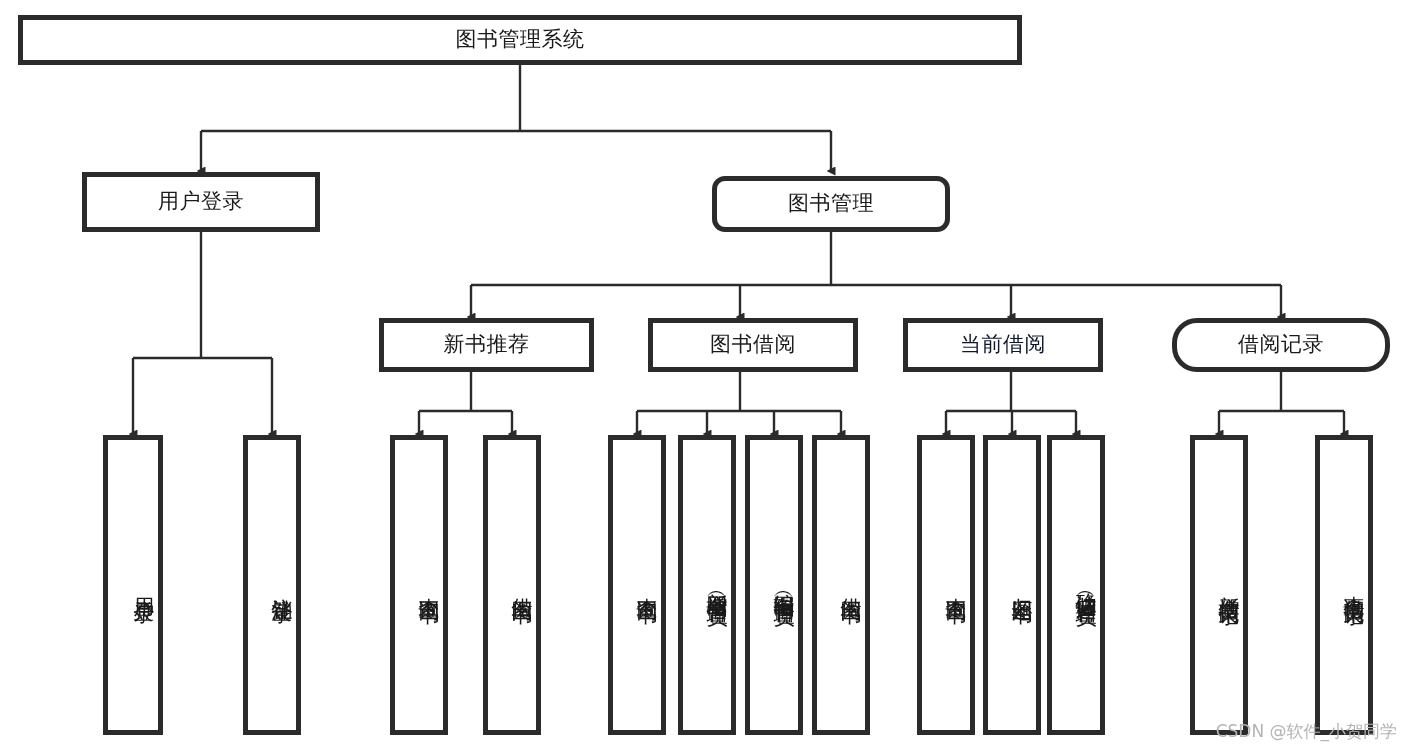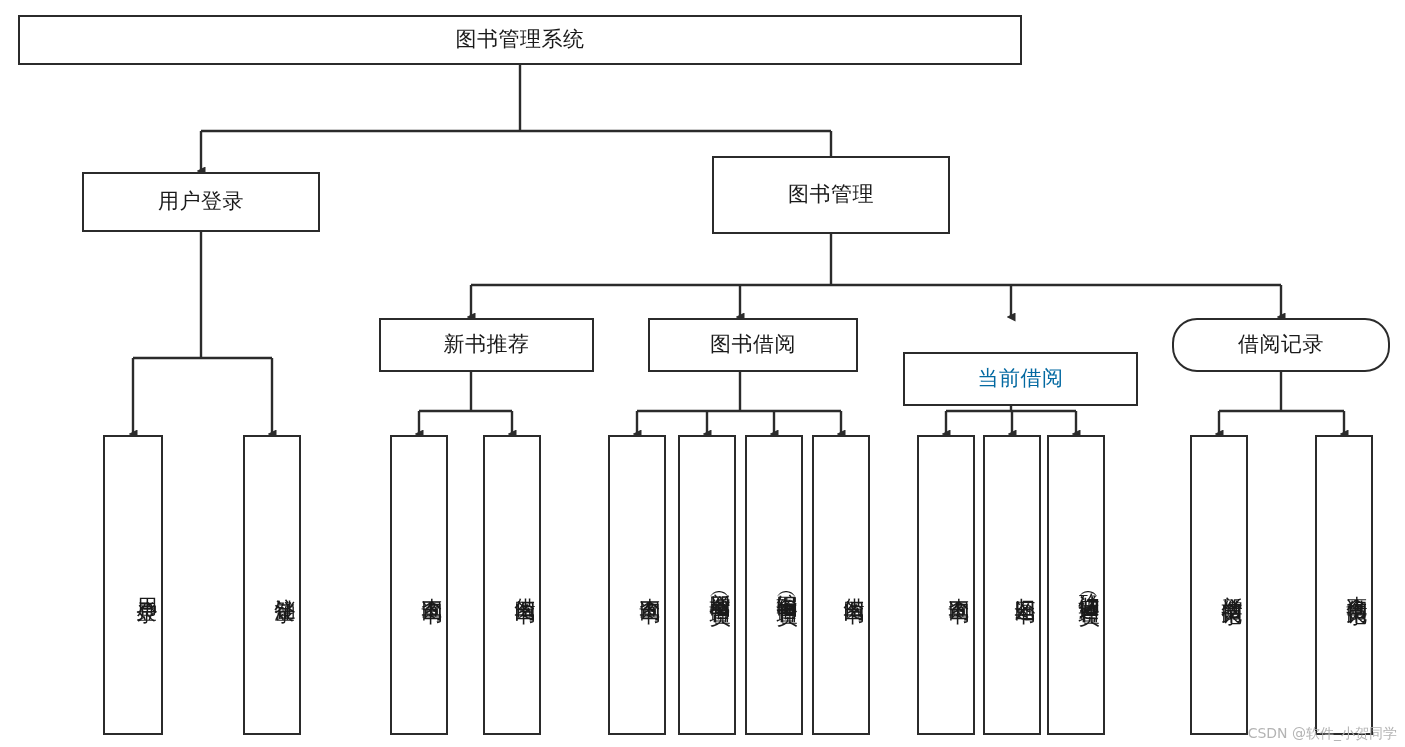--- a/index.html
+++ b/index.html
@@ -22,21 +22,21 @@
     left: 0;
     top: 0;
     width: 1405px;
     height: 747px;
     pointer-events: none;
   }
   .node {
     position: absolute;
     box-sizing: border-box;
     background: #ffffff;
-    border: 2px solid #737373;
+    border: 5px solid #737373;
     display: flex;
     align-items: center;
     justify-content: center;
     color: #1a1a1a;
     z-index: 2;
   }
   .node.horiz {
     font-size: 21px;
     letter-spacing: 0.5px;
     line-height: 1.1;
@@ -53,21 +53,21 @@
   }
   .node.vert .vlabel {
     writing-mode: vertical-rl;
     text-orientation: upright;
     white-space: nowrap;
   }
   .watermark {
     position: absolute;
     right: 8px;
     bottom: 4px;
-    font-size: 14px;
+    font-size: 17px;
     color: #b4b4b4;
     z-index: 3;
     white-space: nowrap;
   }
 </style>
 </head>
 <body>
 
 <div id="canvas">
   <svg class="edges" viewBox="0 0 1405 747">
@@ -113,30 +113,30 @@
       </g>
   </svg>
 
   <div id="node-layer">
       <div class="node horiz" style="left: 18px; top: 15px; width: 1004px; height: 50px; border-color: rgb(43, 43, 43); background: rgb(255, 255, 255); color: rgb(26, 26, 26);">
         <span class="hlabel">图书管理系统</span>
       </div>
       <div class="node horiz" style="left: 82px; top: 172px; width: 238px; height: 60px; border-color: rgb(43, 43, 43); background: rgb(255, 255, 255); color: rgb(26, 26, 26);">
         <span class="hlabel">用户登录</span>
       </div>
-      <div class="node horiz" style="left: 712px; top: 156px; width: 238px; height: 78px; border-color: rgb(43, 43, 43); background: rgb(255, 255, 255); color: rgb(26, 26, 26);">
+      <div class="node horiz" style="left: 712px; top: 176px; width: 238px; height: 56px; border-color: rgb(43, 43, 43); background: rgb(255, 255, 255); color: rgb(26, 26, 26); border-radius: 13px;">
         <span class="hlabel">图书管理</span>
       </div>
       <div class="node horiz" style="left: 379px; top: 318px; width: 215px; height: 54px; border-color: rgb(43, 43, 43); background: rgb(255, 255, 255); color: rgb(26, 26, 26);">
         <span class="hlabel">新书推荐</span>
       </div>
       <div class="node horiz" style="left: 635px; top: 318px; width: 210px; height: 54px; border-color: rgb(43, 43, 43); background: rgb(255, 255, 255); color: rgb(26, 26, 26); margin-left: 13px;">
         <span class="hlabel">图书借阅</span>
       </div>
-      <div class="node horiz" style="left: 903px; top: 318px; width: 235px; height: 54px; border-color: rgb(43, 43, 43); background: rgb(255, 255, 255); color: #0369a1; margin-top: 34px;">
+      <div class="node horiz" style="left: 903px; top: 318px; width: 200px; height: 54px; border-color: rgb(43, 43, 43); background: rgb(255, 255, 255); color: #0f172a;">
         <span class="hlabel">当前借阅</span>
       </div>
       <div class="node horiz" style="left: 1172px; top: 318px; width: 218px; height: 54px; border-color: rgb(43, 43, 43); background: rgb(255, 255, 255); color: rgb(26, 26, 26); border-radius: 25px;">
         <span class="hlabel">借阅记录</span>
       </div>
       <div class="node vert" style="left: 103px; top: 435px; width: 60px; height: 300px; border-color: rgb(43, 43, 43); background: rgb(255, 255, 255); color: rgb(26, 26, 26);">
         <span class="vlabel">用户登录</span>
       </div>
       <div class="node vert" style="left: 243px; top: 435px; width: 58px; height: 300px; border-color: rgb(43, 43, 43); background: rgb(255, 255, 255); color: rgb(26, 26, 26);">
         <span class="vlabel">注销登录</span>

